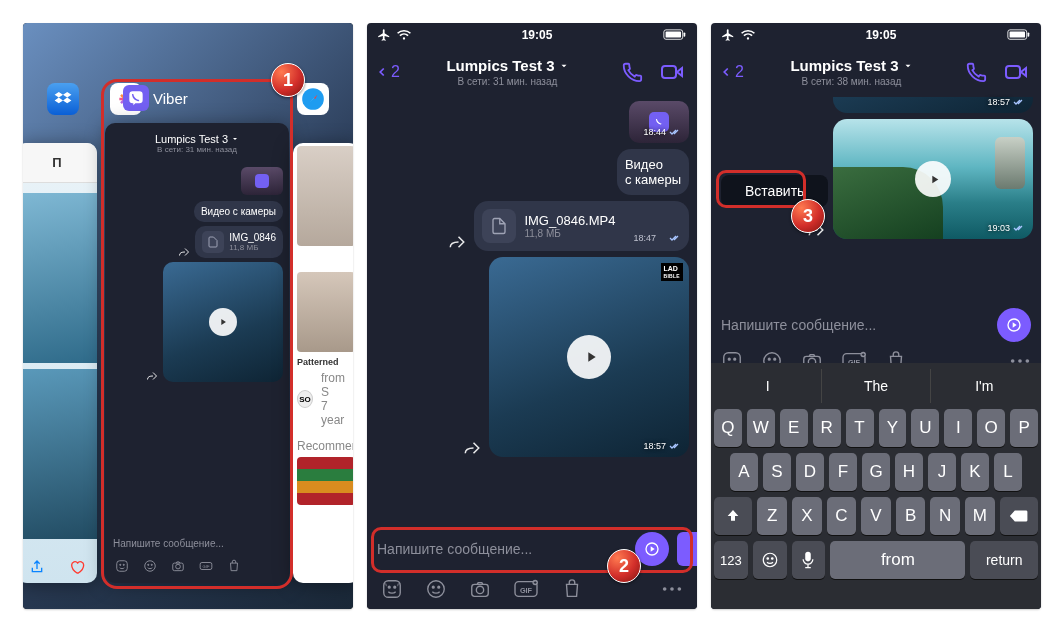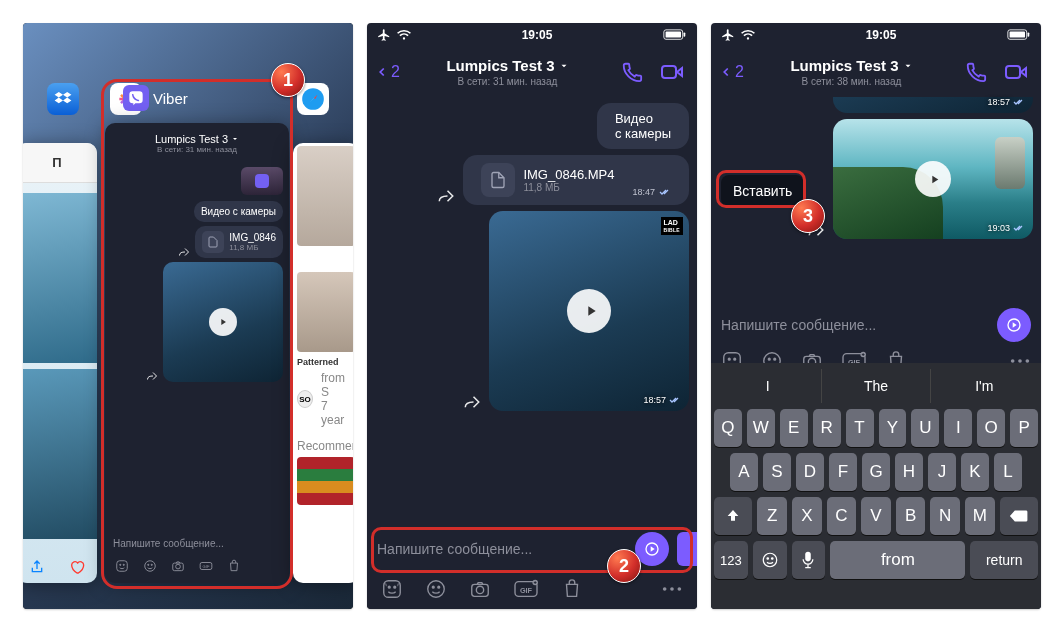--- a/index.html
+++ b/index.html
@@ -25,22 +25,22 @@
   .chat-header{height:50px;display:flex;align-items:center;padding:0 8px;gap:6px;color:#fff;}
   .back{display:flex;align-items:center;color:var(--accent);font-size:16px;gap:2px;}
   .title-block{flex:1;text-align:center;line-height:1.1;}
   .chat-title{font-size:15px;font-weight:600;color:#fff;display:inline-flex;gap:4px;align-items:center;}
   .chat-sub{font-size:10px;color:var(--gray);margin-top:2px;}
   .hicn{width:34px;height:34px;display:flex;align-items:center;justify-content:center;color:var(--accent);}
   .chat-body{position:absolute;top:74px;bottom:0;left:0;right:0;background:var(--dark);}
   .row{display:flex;align-items:flex-end;margin:6px 8px;gap:8px;}
   .row.out{justify-content:flex-end;}
   .fwd{color:#fff;opacity:.9;}
-  .bubble{background:var(--bubble);border-radius:14px;color:#fff;font-size:13px;padding:8px 18px;max-width:235px;position:relative;}
-  .bubble .ts{font-size:9px;color:#bfc2cf;display:flex;gap:4px;align-items:center;justify-content:flex-end;margin-top:20px;}
+  .bubble{background:var(--bubble);border-radius:14px;color:#fff;font-size:13px;padding:8px 8px;max-width:235px;position:relative;}
+  .bubble .ts{font-size:9px;color:#bfc2cf;display:flex;gap:13px;align-items:center;justify-content:flex-end;margin-top:20px;}
   .file-bubble{display:flex;align-items:center;gap:8px;}
   .file-ic{width:34px;height:34px;border-radius:8px;background:#3d4358;display:flex;align-items:center;justify-content:center;}
   .video-bubble{padding:0;overflow:hidden;border-radius:14px;width:200px;height:200px;position:relative;background:linear-gradient(160deg,#3a6a93 0%,#1b3b53 60%,#0e2434 100%);}
   .lad{position:absolute;top:6px;right:6px;background:#000;color:#fff;font-size:7px;font-weight:700;padding:2px 3px;line-height:1;}
   .play{position:absolute;inset:0;display:flex;align-items:center;justify-content:center;}
   .play-circle{width:44px;height:44px;border-radius:50%;background:rgba(255,255,255,.9);display:flex;align-items:center;justify-content:center;}
   .play-circle svg{margin-left:3px;}
   .vb-ts{position:absolute;bottom:6px;right:8px;font-size:9px;color:#fff;display:flex;gap:3px;align-items:center;text-shadow:0 0 4px #000;}
   .input-bar{position:absolute;left:0;right:0;bottom:40px;height:40px;display:flex;align-items:center;padding:0 10px;gap:8px;}
   .input-field{flex:1;color:var(--gray);font-size:14px;}
@@ -75,21 +75,21 @@
   .right .txtline{font-size:9px;color:#333;padding:2px 4px;font-weight:600;}
   .right .grtxt{font-size:12px;color:#888;padding:0 4px;}
   
   .island-video{width:200px;height:120px;border-radius:14px;background:linear-gradient(180deg,#b7e3ea 0%,#5fb6c2 40%,#2a7e88 70%,#0f5a64 100%);position:relative;overflow:hidden;}
   .island-video::before{content:"";position:absolute;left:0;bottom:0;width:55%;height:60%;background:linear-gradient(160deg,#3a6d3f,#154020);border-top-right-radius:40px;}
   .island-video::after{content:"";position:absolute;right:8px;top:18px;width:30px;height:52px;background:linear-gradient(#c8d0c6,#6b7a6f);border-radius:6px;}
   .compose-area{position:absolute;left:0;right:0;top:210px;padding:0 10px;}
   .compose-input{height:36px;display:flex;align-items:center;color:var(--gray);font-size:14px;}
   .compose-tools{height:36px;display:flex;align-items:center;gap:18px;color:var(--gray);}
   .compose-tools .sp{flex:1;}
-  .context-menu{position:absolute;top:216px;left:10px;background:#0f131c;border-radius:8px;padding:8px 12px;color:#fff;font-size:14px;z-index:40;}
+  .context-menu{position:absolute;top:216px;left:10px;background:#0f131c;border-radius:8px;padding:8px 24px;color:#fff;font-size:14px;z-index:40;}
   .context-menu::after{content:"";position:absolute;bottom:-6px;left:30px;border:6px solid transparent;border-top-color:#0f131c;}
   .keyboard{position:absolute;left:0;right:0;bottom:0;height:246px;background:#2b2d33;padding:6px 3px 4px;display:flex;flex-direction:column;gap:6px;}
   .sugg{height:34px;display:flex;align-items:stretch;color:#fff;font-size:14px;}
   .sugg>div{flex:1;display:flex;align-items:center;justify-content:center;border-right:1px solid #444;}
   .sugg>div:last-child{border:none;}
   .krow{display:flex;gap:5px;justify-content:center;}
   .key{background:var(--key);border-radius:5px;height:38px;flex:1;display:flex;align-items:center;justify-content:center;color:#fff;font-size:17px;box-shadow:0 1px 0 #111;}
   .key.dk{background:var(--keyd);font-size:13px;}
   .key.space{flex:4;}
   .key.ret{flex:2;font-size:14px;}
@@ -306,20 +306,35 @@
       </div>
     <div class="hicn">
         <svg width="24" height="24" viewBox="0 0 24 24" fill="none" stroke="currentColor" stroke-width="2">
           <rect x="2" y="6" width="14" height="12" rx="3"></rect>
           <path d="M22 8l-5 4 5 4z"></path>
         </svg>
       </div>
   </div>
 
   <div class="chat-body">
+    <div class="row out" style="margin-top:4px;">
+      <div style="width:60px;height:42px;border-radius:10px;background:linear-gradient(#5a4a68,#2d2438);display:flex;align-items:center;justify-content:center;position:relative;">
+        <div style="width:20px;height:20px;border-radius:5px;background:#7360f2;display:flex;align-items:center;justify-content:center;">
+            <svg width="12" height="12" viewBox="0 0 24 24" fill="#fff">
+              <path d="M8 6c0 0 1 8 9 9l-1 2c-1 0-10-2-10-11z"></path>
+            </svg>
+          </div>
+        <span class="vb-ts">
+            <span>18:44</span>
+            <svg width="12" height="8" viewBox="0 0 24 16" fill="none" stroke="#a8c5ff" stroke-width="2.5">
+              <path d="M2 8l4 4L14 4M10 12l8-8"></path>
+            </svg>
+          </span>
+      </div>
+    </div>
     <div class="row out">
       <div class="bubble" style="white-space:pre-line;"><span>Видео
 с камеры</span></div>
     </div>
     <div class="row out">
       <span class="fwd">
           <svg width="18" height="18" viewBox="0 0 24 24" fill="none" stroke="currentColor" stroke-width="2">
             <path d="M14 5l7 7-7 7M3 19c0-6 5-7 11-7"></path>
           </svg>
         </span>

